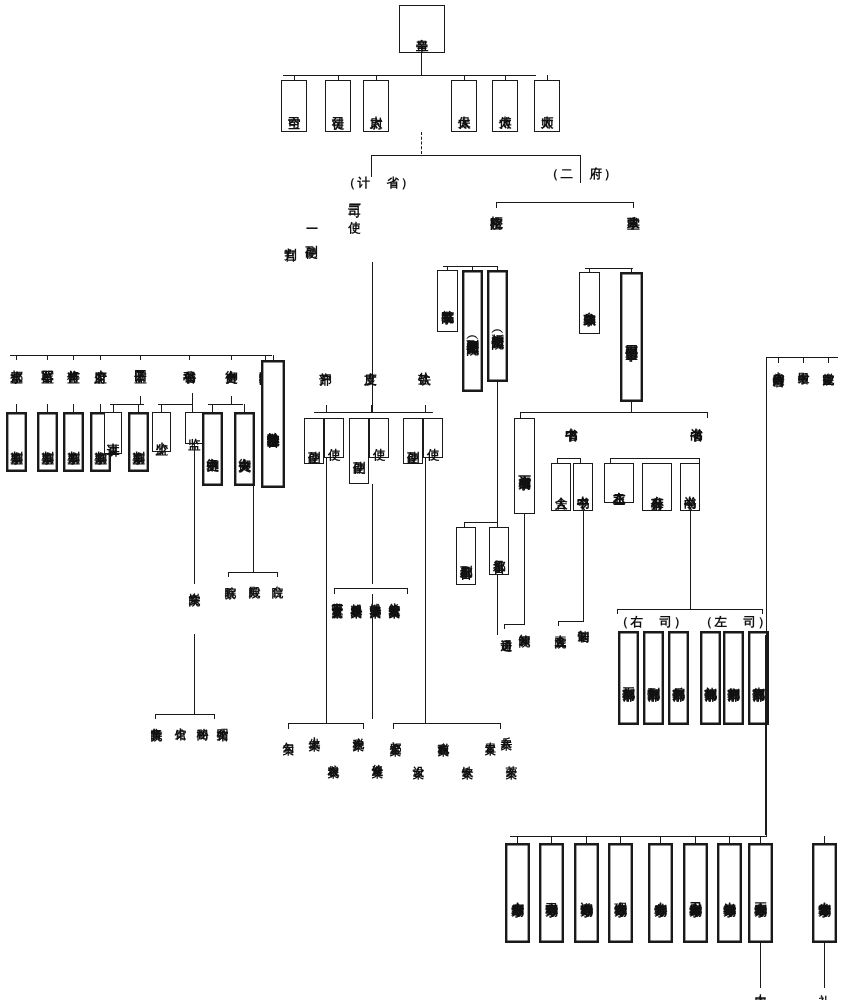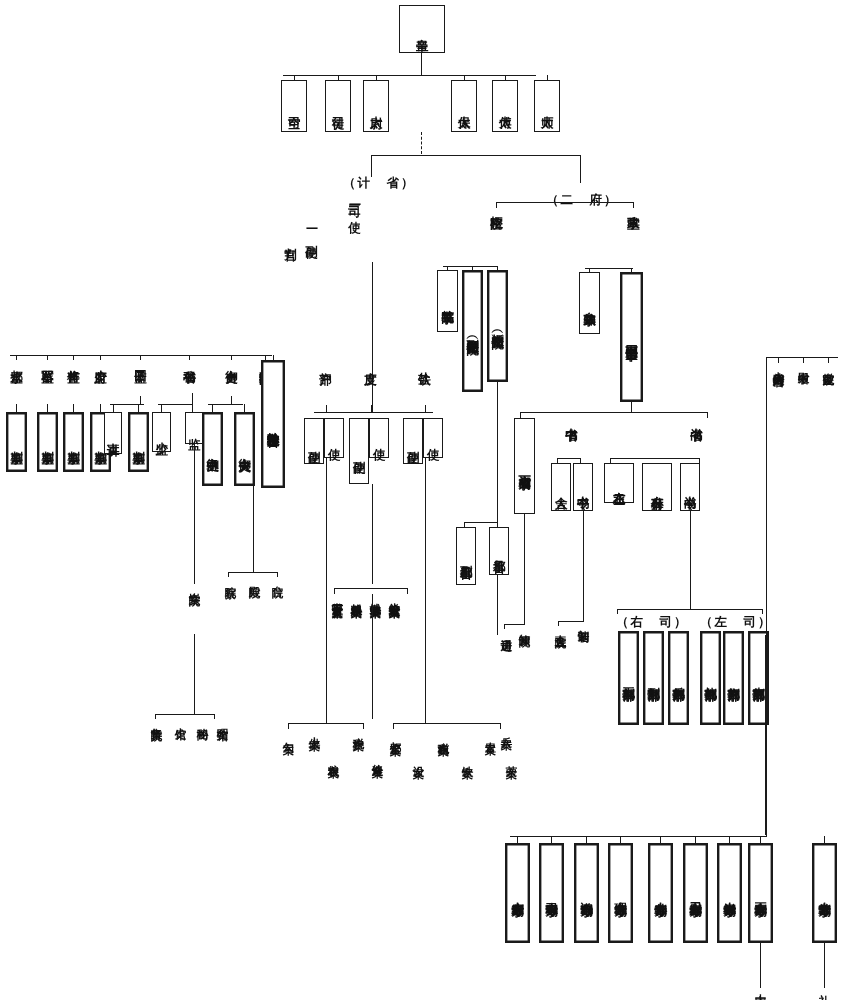--- a/index.html
+++ b/index.html
@@ -83,21 +83,21 @@
     <div class="ln v" style="left: 464px; top: 75px; height: 5px;"></div>
     <div class="node" style="left: 492px; top: 80px; width: 26px; height: 52px;">太傅</div>
     <div class="ln v" style="left: 505px; top: 75px; height: 5px;"></div>
     <div class="node" style="left: 534px; top: 80px; width: 26px; height: 52px;">太师</div>
     <div class="ln v" style="left: 547px; top: 75px; height: 5px;"></div>
     <div class="ln dash-v" style="left: 421px; top: 132px; height: 22px;"></div>
     <div class="ln h" style="left: 371px; top: 155px; width: 210px;"></div>
     <div class="ln v" style="left: 371px; top: 155px; height: 22px;"></div>
     <div class="ln v" style="left: 580px; top: 155px; height: 28px;"></div>
     <div class="hlabel" style="left: 343px; top: 175px;">（计　省）</div>
-    <div class="hlabel" style="left: 546px; top: 192px;">（二　府）</div>
+    <div class="hlabel" style="left: 546px; top: 166px;">（二　府）</div>
     <div class="vlabel" style="left: 348px; top: 195px;">三司—使</div>
     <div class="vlabel" style="left: 305px; top: 220px;">—副使</div>
     <div class="vlabel" style="left: 284px; top: 238px;">判官</div>
     <div class="ln v" style="left: 372px; top: 262px; height: 150px;"></div>
     <div class="ln h" style="left: 326px; top: 412px; width: 99px;"></div>
     <div class="vlabel" style="left: 319px; top: 362px;">户部</div>
     <div class="ln v" style="left: 326px; top: 405px; height: 7px;"></div>
     <div class="node" style="left: 304px; top: 418px; width: 20px; height: 46px;">副使</div>
     <div class="node" style="left: 324px; top: 418px; width: 20px; height: 40px;">使</div>
     <div class="ln h" style="left: 314px; top: 412px; width: 20px;"></div>

